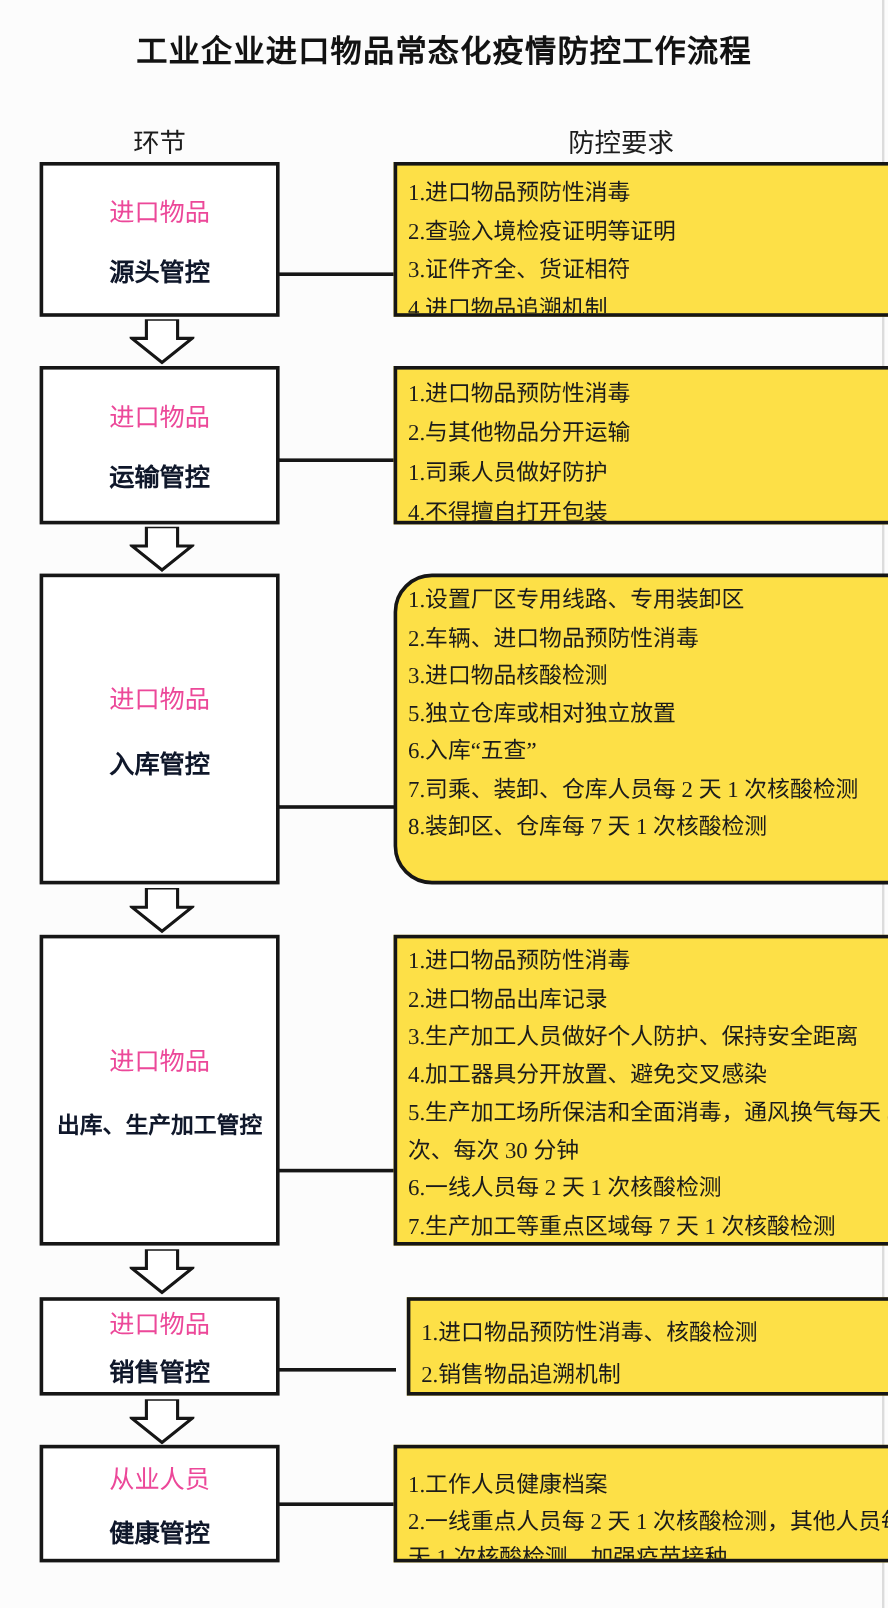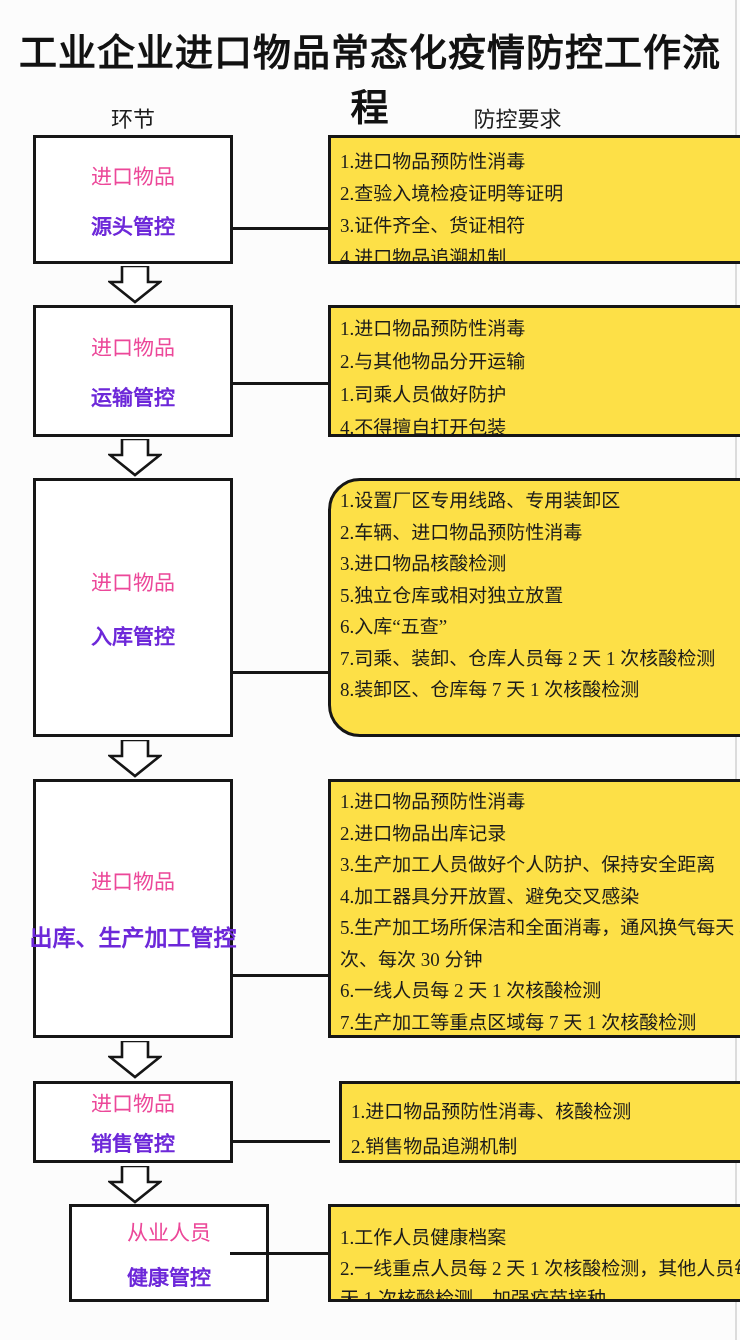--- a/index.html
+++ b/index.html
@@ -12,38 +12,38 @@
   .page{
     position:relative;width:740px;height:1340px;
     background:#fcfcfc;overflow:hidden;
   }
   .edge-line{
     position:absolute;top:0;left:735px;width:2px;height:1340px;
     background:#dcdcdc;
   }
   .title{
     position:absolute;top:22px;left:0;width:740px;
-    text-align:center;font-size:38px;font-weight:bold;
+    text-align:center;font-size:26px;font-weight:bold;
     letter-spacing:1px;color:#121212;
   }
   .col-header{
     position:absolute;top:101px;height:28px;
     font-size:22px;font-weight:normal;
     font-family:"Liberation Serif","DejaVu Serif",serif;
     text-align:center;color:#1c1c1c;
   }
   .col-header.left{left:33px;width:200px;}
   .col-header.right{left:328px;width:379px;}
   .stage-box{
     position:absolute;left:33px;width:200px;
     box-sizing:border-box;border:3px solid #161616;background:#ffffff;
     display:flex;flex-direction:column;align-items:center;justify-content:center;
   }
   .stage-l1{font-size:21px;font-weight:normal;white-space:nowrap;color:#ec4899;}
-  .stage-l2{font-size:21px;font-weight:bold;white-space:nowrap;color:#6d28d9;}
+  .stage-l2{font-size:21px;font-weight:bold;white-space:nowrap;color:#0f172a;}
   .req-box{
     position:absolute;left:328px;width:445px;
     box-sizing:border-box;border:3px solid #161616;background:#fde047;
     padding:3px 0 0 9px;overflow:hidden;
   }
   .req-item{
     font-family:"Liberation Serif","DejaVu Serif",serif;
     font-size:19px;color:#1b1b1b;white-space:nowrap;
   }
   .req-item.wrap{white-space:normal;}
@@ -118,21 +118,21 @@
   </div>
 
   <div class="arrow" style="top:740px;">
     <svg width="54" height="38" viewBox="0 0 54 38">
         <path d="M14 0 H40 V16 H52 L27 36 L2 16 H14 Z" fill="#ffffff" stroke="#161616" stroke-width="2.6"></path>
       </svg>
   </div>
 
   <div class="stage-box" style="top:779px;height:259px;gap:24px;">
     <div class="stage-l1">进口物品</div>
-    <div class="stage-l2" style="font-size:23px;">出库、生产加工管控</div>
+    <div class="stage-l2" style="font-size:19px;">出库、生产加工管控</div>
   </div>
   <div class="connector" style="top:974px;"></div>
   <div class="req-box" style="top:779px;height:259px;padding-top:4px;line-height:31.5px;">
     <div class="req-item">1.进口物品预防性消毒</div>
     <div class="req-item">2.进口物品出库记录</div>
     <div class="req-item">3.生产加工人员做好个人防护、保持安全距离</div>
     <div class="req-item">4.加工器具分开放置、避免交叉感染</div>
     <div class="req-item wrap">5.生产加工场所保洁和全面消毒，通风换气每天 3 次、每次 30 分钟</div>
     <div class="req-item">6.一线人员每 2 天 1 次核酸检测</div>
     <div class="req-item">7.生产加工等重点区域每 7 天 1 次核酸检测</div>
@@ -153,21 +153,21 @@
     <div class="req-item">1.进口物品预防性消毒、核酸检测</div>
     <div class="req-item">2.销售物品追溯机制</div>
   </div>
 
   <div class="arrow" style="top:1166px;">
     <svg width="54" height="38" viewBox="0 0 54 38">
         <path d="M14 0 H40 V16 H52 L27 36 L2 16 H14 Z" fill="#ffffff" stroke="#161616" stroke-width="2.6"></path>
       </svg>
   </div>
 
-  <div class="stage-box" style="top:1204px;height:98px;gap:15px;margin-left:36px;">
+  <div class="stage-box" style="top:1204px;height:98px;gap:15px;">
     <div class="stage-l1">从业人员</div>
     <div class="stage-l2">健康管控</div>
   </div>
   <div class="connector" style="top:1252px;"></div>
   <div class="req-box" style="top:1204px;height:98px;padding-top:16px;line-height:30.5px;">
     <div class="req-item">1.工作人员健康档案</div>
     <div class="req-item wrap">2.一线重点人员每 2 天 1 次核酸检测，其他人员每 7 天 1 次核酸检测，加强疫苗接种</div>
   </div>
 </div>
 

